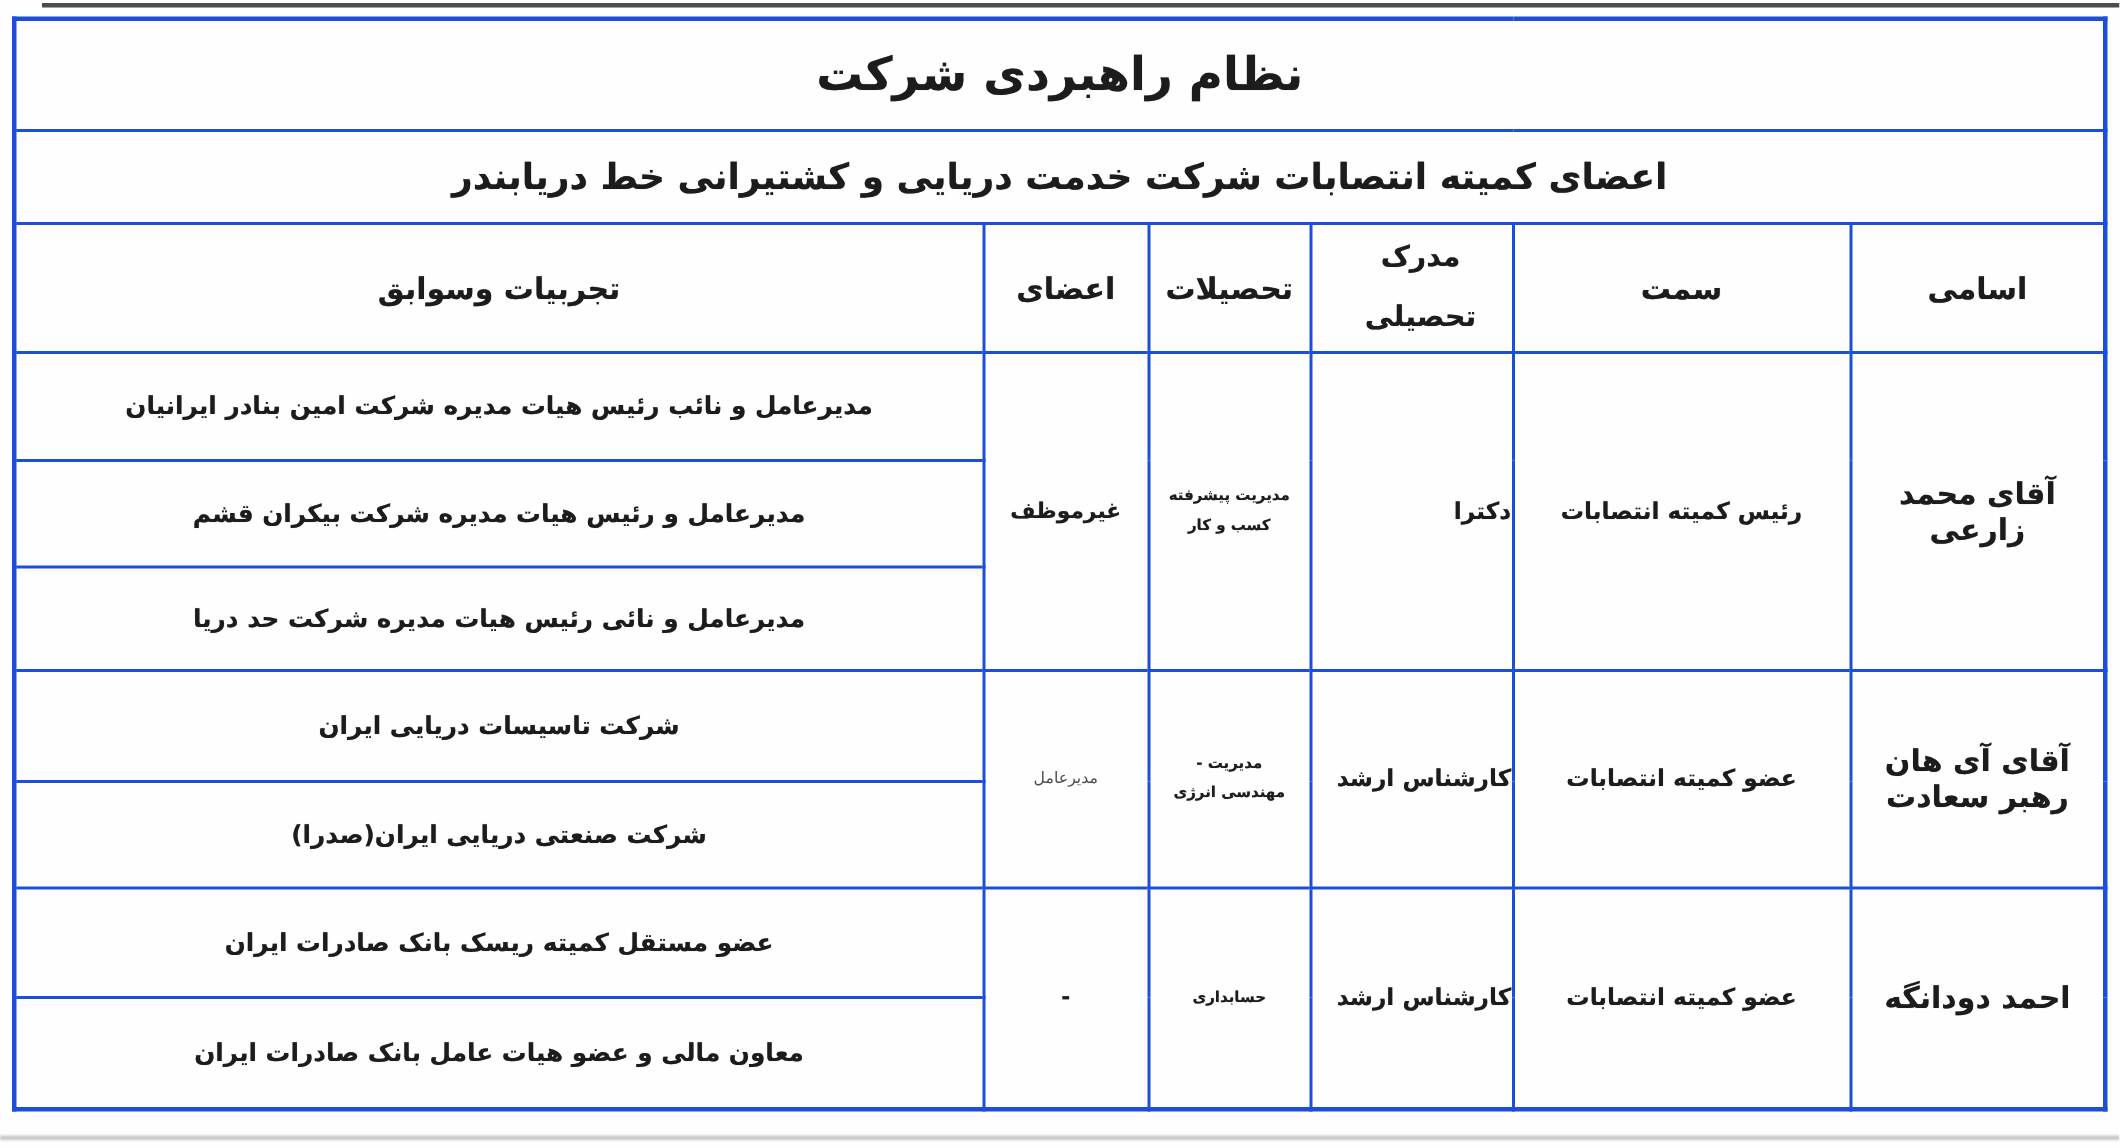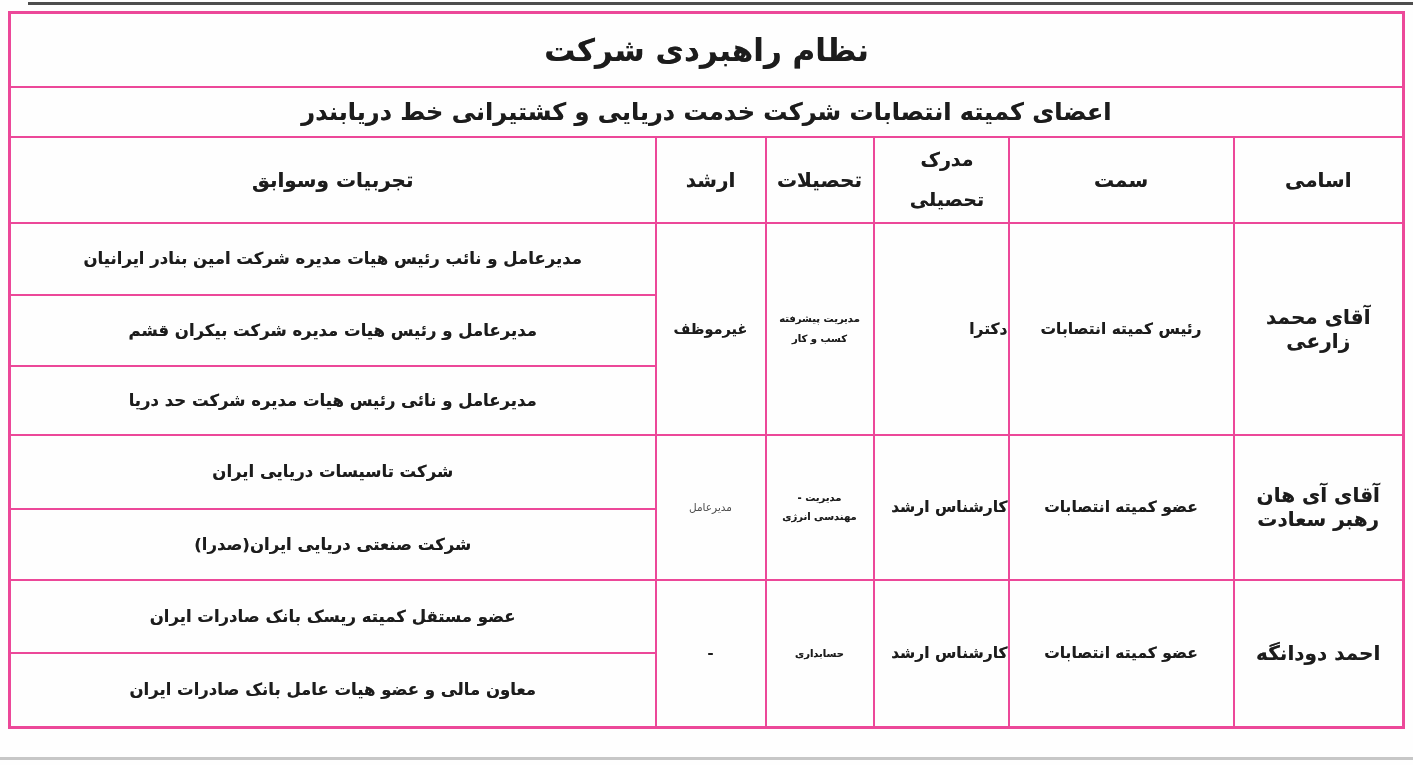--- a/index.html
+++ b/index.html
@@ -21,38 +21,38 @@
   }
 
   table.gov {
     position:absolute; top:11px; right:8px;
     width:1396px;
     border-collapse:collapse;
     table-layout:fixed;
     direction:rtl;
   }
   table.gov, table.gov td, table.gov th {
-    border:2px solid #ec4899;
+    border:2px solid #1d4ed8;
   }
   table.gov { border-width:3px; }
 
   td, th {
     text-align:center; vertical-align:middle;
     font-weight:bold;
     color:#1c1c1c;
     text-shadow:0 0 .5px rgba(20,20,20,.55);
     overflow:hidden;
   }
 
   .title-row th {
     height:74px; font-size:31px; letter-spacing:0;
     border-bottom:7px double #1b1b1b;
   }
   .subtitle-row th {
-    height:50px; font-size:24px;
+    height:62px; font-size:24px;
     border-bottom:3px solid #1b1b1b;
   }
   .header-row th { height:86px; font-size:20px; }
   .header-row .two-line { line-height:2.1; font-size:19px;padding-left:12px; }
 
   .cell-name  { font-size:20px; }
   .cell-pos   { font-size:15.5px; }
   .cell-deg   { font-size:15.5px;text-align:right; }
   .cell-edu   { font-size:10px; line-height:1.95; }
   .cell-mem   { font-size:14.5px; }
@@ -83,21 +83,21 @@
         <th colspan="6">اعضای کمیته انتصابات شرکت خدمت دریایی و کشتیرانی خط دریابندر</th>
       </tr>
       <tr class="header-row">
         <th>اسامی</th>
         <th>سمت</th>
         <th class="two-line">
           <div>مدرک</div>
           <div>تحصیلی</div>
         </th>
         <th>تحصیلات</th>
-        <th>ارشد</th>
+        <th>اعضای</th>
         <th>تجربیات وسوابق</th>
       </tr>
     </thead>
     <tbody id="table-body">
         <tr style="height: 72px;">
           <td class="cell-name" rowspan="3">آقای محمد زارعی</td>
           <td class="cell-pos" rowspan="3">رئیس کمیته انتصابات</td>
           <td class="cell-deg" rowspan="3">دکترا</td>
           <td class="cell-edu" rowspan="3">
             <div>مدیریت پیشرفته</div>

